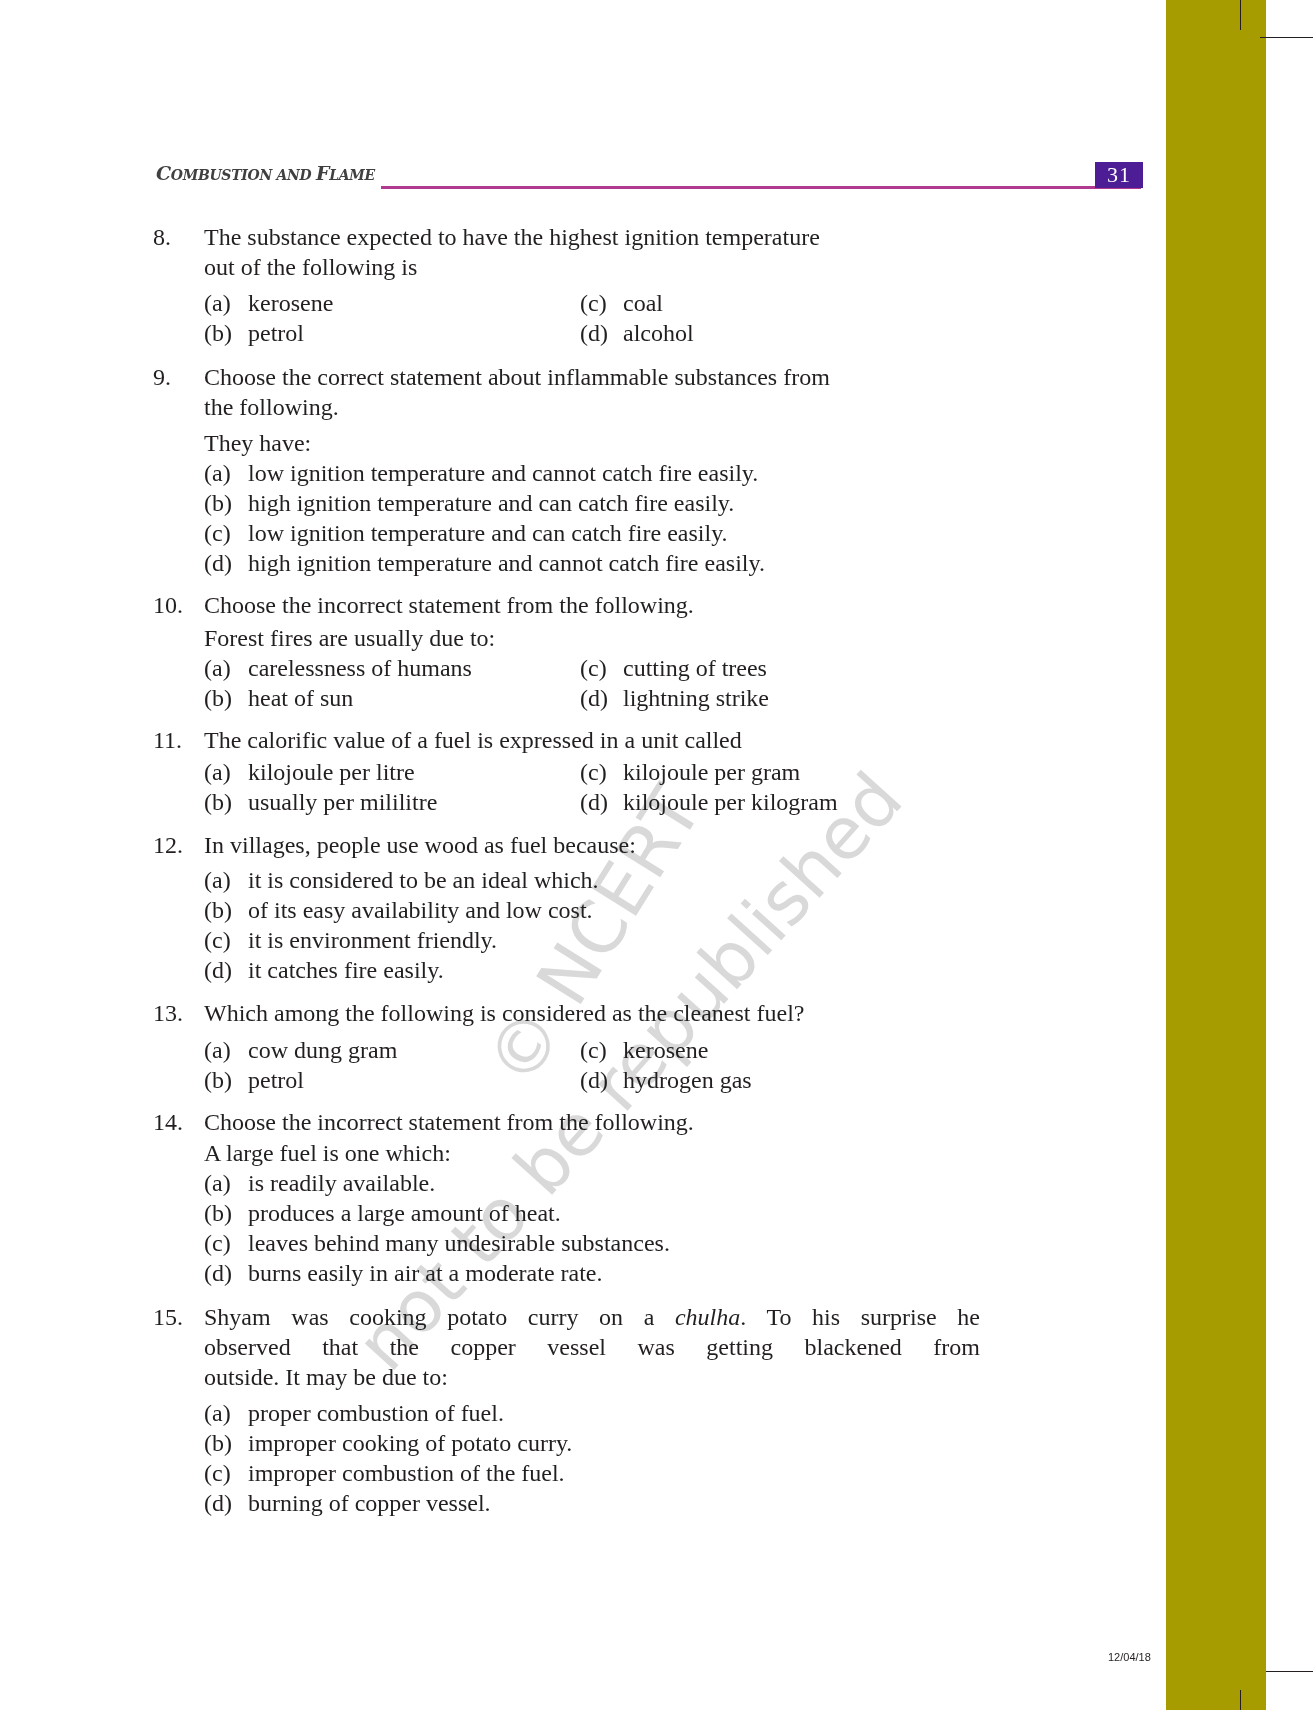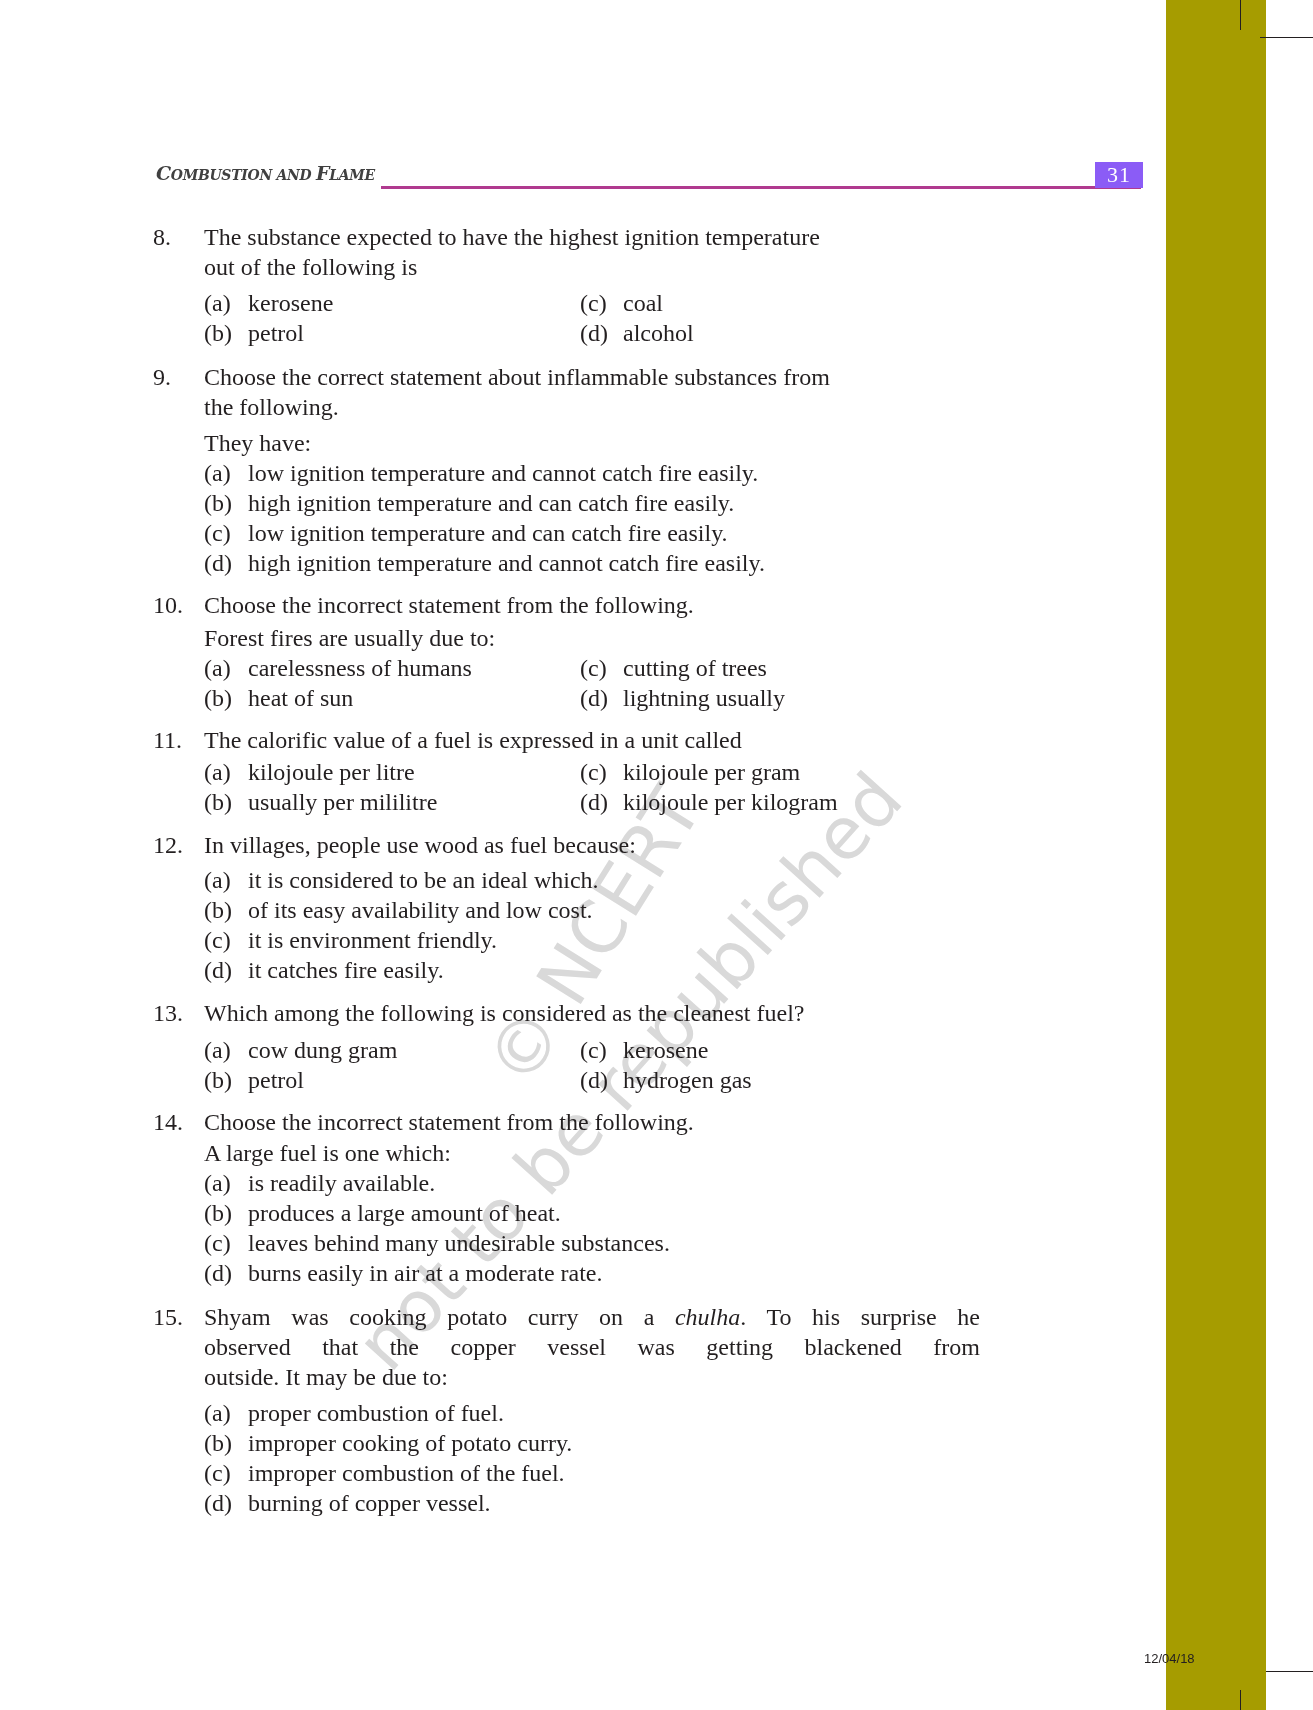--- a/index.html
+++ b/index.html
@@ -12,26 +12,26 @@
   .crop { position: absolute; background: #231f20; }
   .header-title {
     position: absolute; left: 156px; top: 162px;
     font-family: "DejaVu Serif", serif; font-weight: bold; font-style: italic;
     font-size: 19px; letter-spacing: -0.3px; color: #404040; white-space: nowrap;
   }
   .header-title .sc { font-size: 14px; }
   .header-rule { position: absolute; left: 381px; top: 186px; width: 760px; height: 3px; background: #b03a8f; }
   .page-badge {
     position: absolute; left: 1095px; top: 162px; width: 48px; height: 26px;
-    background: #8b5cf6; color: #ffffff; font-size: 22px; text-align: center; line-height: 26px;
+    background: #4c1d95; color: #ffffff; font-size: 22px; text-align: center; line-height: 26px;
     letter-spacing: 1px;
   }
   .footer-date {
     position: absolute; left: 1108px; top: 1651px;
-    font-family: "Liberation Sans", sans-serif; font-size: 13px; color: #231f20; margin-left: 36px;
+    font-family: "Liberation Sans", sans-serif; font-size: 11px; color: #231f20;
   }
   .line { position: absolute; font-size: 24px; line-height: 30px; white-space: nowrap; }
   .qnum { position: absolute; left: 153px; }
   .qtext { position: absolute; left: 204px; }
   .justify { width: 776px; text-align: justify; text-align-last: justify; white-space: normal; }
   .opt-label-a { position: absolute; left: 204px; }
   .opt-text-a { position: absolute; left: 248px; }
   .opt-label-c { position: absolute; left: 580px; }
   .opt-text-c { position: absolute; left: 623px; }
   em { font-style: italic; }
@@ -123,21 +123,21 @@
     <div class="line" style="top:653px;">
       <span class="opt-label-a">(a)</span>
         <span class="opt-text-a">carelessness of humans</span>
       <span class="opt-label-c">(c)</span>
         <span class="opt-text-c">cutting of trees</span>
     </div>
     <div class="line" style="top:683px;">
       <span class="opt-label-a">(b)</span>
         <span class="opt-text-a">heat of sun</span>
       <span class="opt-label-c">(d)</span>
-        <span class="opt-text-c">lightning usually</span>
+        <span class="opt-text-c">lightning strike</span>
     </div>
   </div>
 
   <div>
     <div class="line" style="top:725px;">
         <span class="qnum">11.</span>
         <span class="qtext">The calorific value of a fuel is expressed in a unit called</span>
       </div>
     <div class="line" style="top:757px;">
       <span class="opt-label-a">(a)</span>

